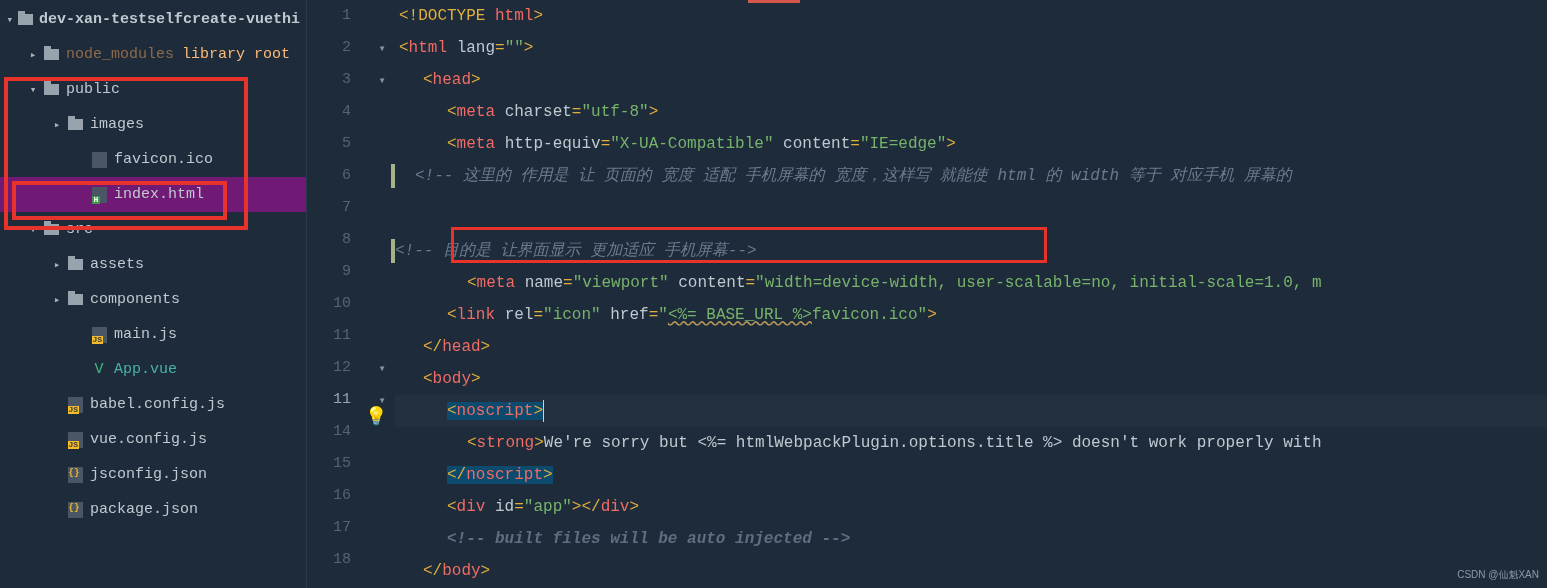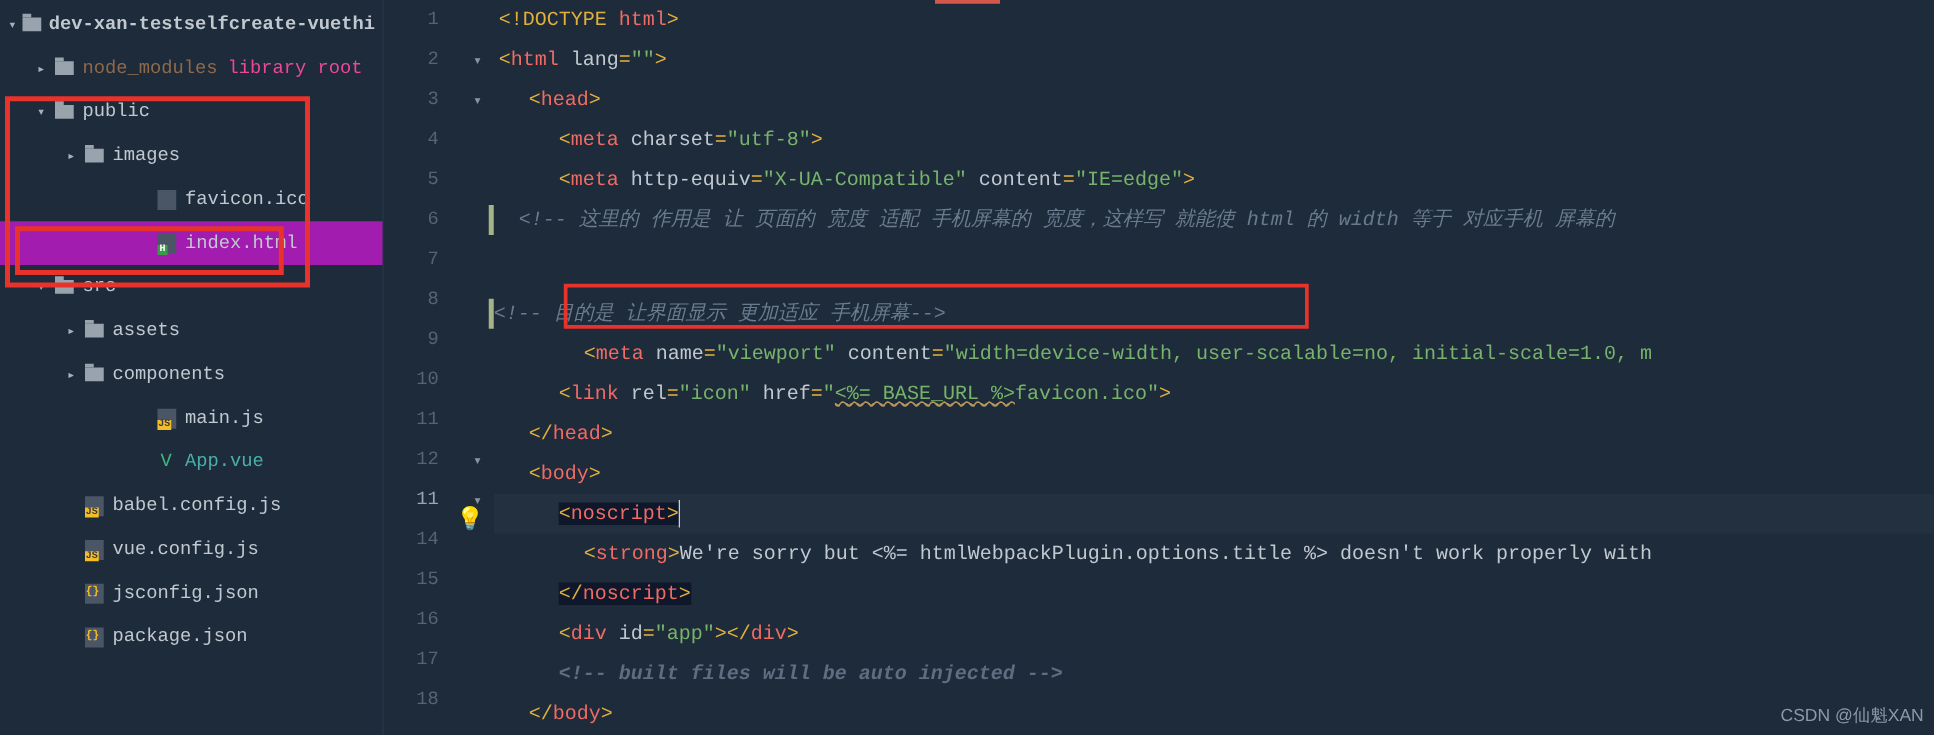--- a/index.html
+++ b/index.html
@@ -25,41 +25,41 @@
     display: flex;
     align-items: center;
     height: 35px;
     padding: 0 6px;
     white-space: nowrap;
     position: relative;
   }
   .depth-0 { padding-left: 4px; }
   .depth-1 { padding-left: 26px; }
   .depth-2 { padding-left: 50px; }
-  .depth-3 { padding-left: 108px; }
+  .depth-3 { padding-left: 74px; }
   .tree-row .chev {
     width: 14px;
     display: inline-flex;
     justify-content: center;
     color: #a9b0b8;
     font-size: 11px;
   }
   .tree-row .icon {
     width: 18px;
     text-align: center;
     margin: 0 6px 0 2px;
     display: inline-flex;
     align-items: center;
     justify-content: center;
   }
   .tree-row .label { color: #c0c8d0; }
   .tree-row.bold .label { font-weight: 700; }
-  .tree-row .muted { color: #ec4899; margin-left: 8px; }
+  .tree-row .muted { color: #fdba74; margin-left: 8px; }
   .tree-row.selected {
-    background: #a21caf;
+    background: #701a75;
   }
   
   .ico-folder {
     width: 15px; height: 11px; background: #99a3ad; position: relative;
   }
   .ico-folder::before {
     content: ""; position: absolute; top: -3px; left: 0; width: 7px; height: 3px; background: #99a3ad;
   }
   .ico-js {
     width: 15px; height: 16px; background: #4a5565; position: relative;
@@ -150,21 +150,21 @@
   .c-eq { color: #e2af3b; }        
   .c-str { color: #77b36b; }       
   .c-wavy {
     color: #77b36b;
     text-decoration: underline wavy #b7975a;
     text-decoration-skip-ink: none;
   }
   .c-cmt { color: #5e6e80; font-style: italic; }
   .c-cmt-i { color: #6a7b8e; font-style: italic; }
   .c-text { color: #c0c8d0; }
-  .sel-gray { background: #0f172a; margin-top: 48px; }
+  .sel-gray { background: #0c4a6e; margin-top: 48px; }
   .marker-bar {
     position: absolute;
     left: -4px;
     top: 4px;
     bottom: 4px;
     width: 4px;
     background: #a5b387;
   }
   .red-code-box {
     position: absolute;
@@ -188,21 +188,21 @@
     width: 0;
     border-left: 1px solid #d0d0d0;
     height: 22px;
     vertical-align: middle;
   }
   .watermark {
     position: absolute;
     right: 8px;
     bottom: 6px;
     color: #8d99a6;
-    font-size: 14px;
+    font-size: 10px;
     font-family: "Microsoft YaHei", sans-serif;
     z-index: 20;
   }
   
   .red-group-1 {
     position: absolute;
     left: 4px;
     top: 77px;
     width: 244px;
     height: 153px;

